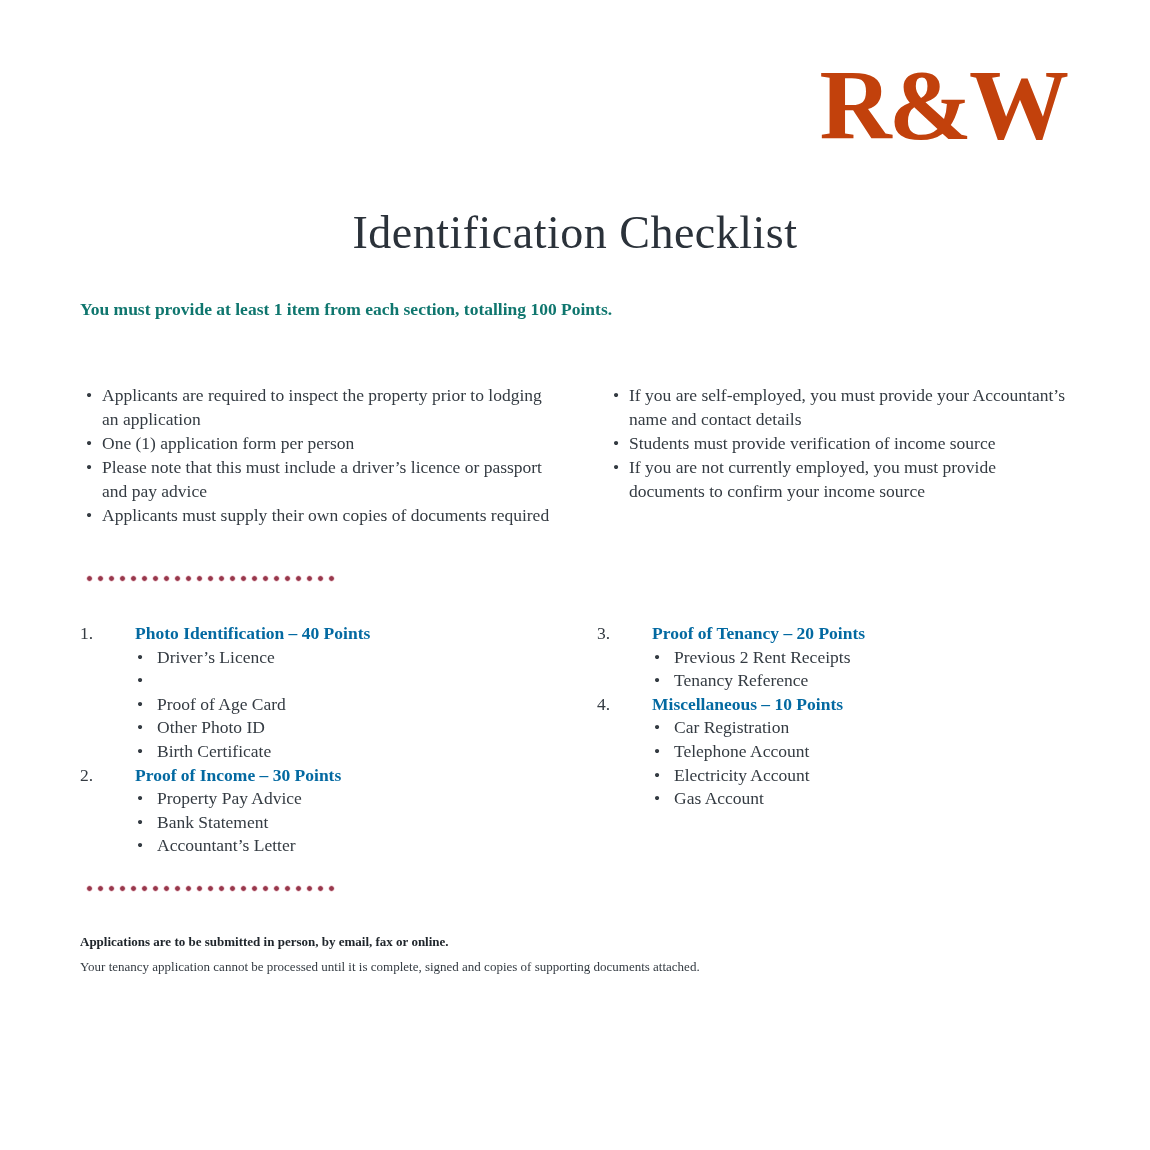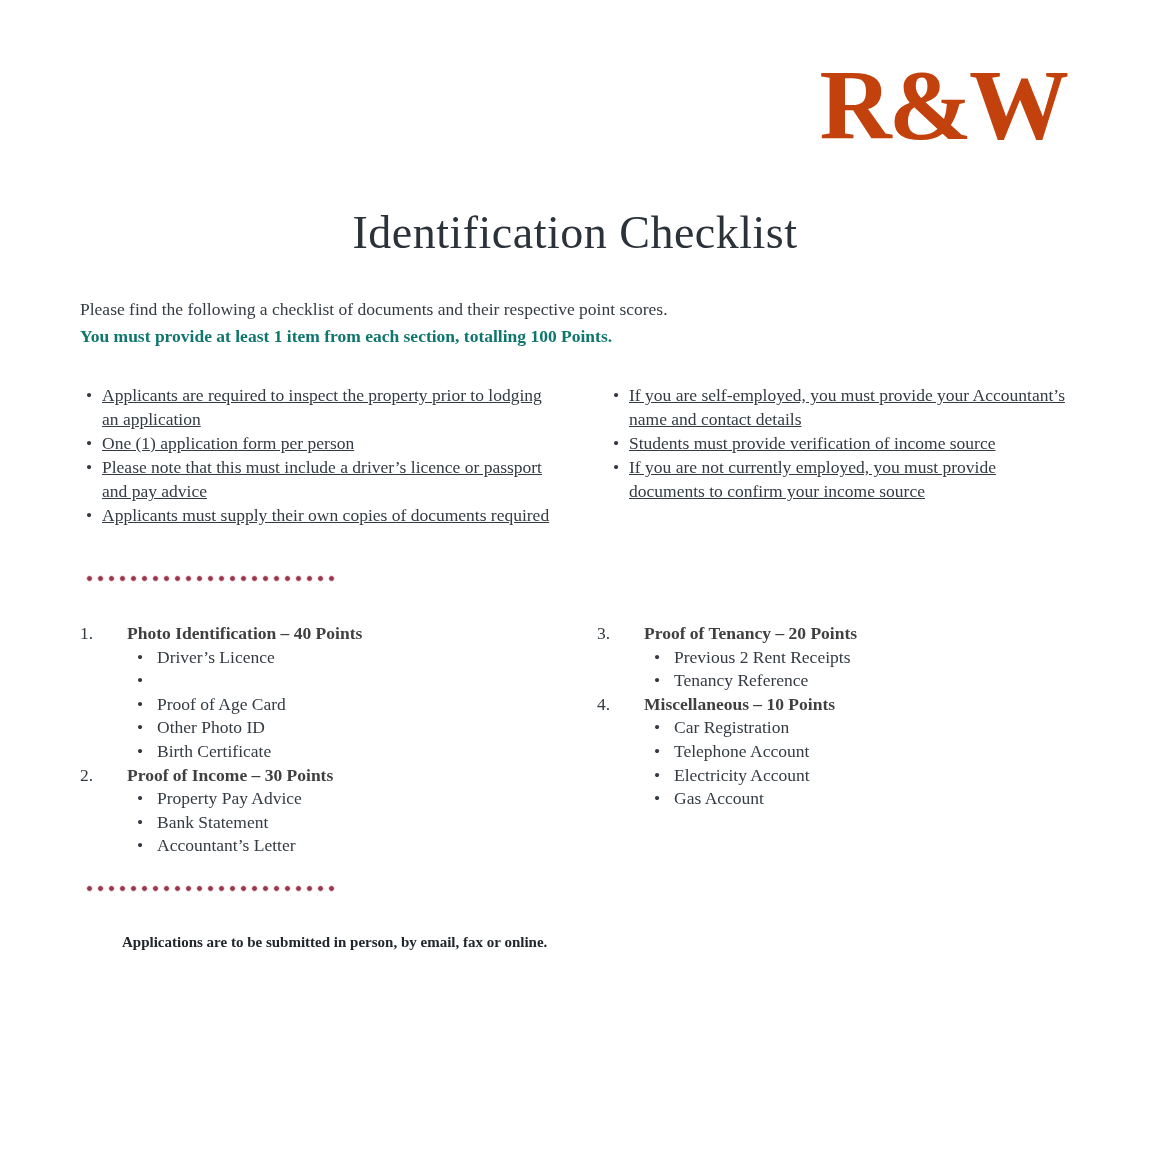--- a/index.html
+++ b/index.html
@@ -47,21 +47,21 @@
   .notes-col { font-size:17.5px; line-height:24px; }
   .notes-col.left  { width:527px; flex:0 0 527px; }
   .notes-col.right { flex:1; }
   ul.plain { list-style:none; }
   li.note { display:flex; max-width:470px; }
   .bullet {
     flex:0 0 22px; width:22px;
     font-size:17.5px; line-height:24px;
     padding-left:6px;
   }
-  li.note .txt { flex:1;text-decoration:underline; }
+  li.note .txt { flex:1; }
 
   
   .dot-row {
     position:absolute; left:85px;
     width:253px; height:9px;
     background-image: radial-gradient(circle at 4.5px 4.5px,
       #97384c 1.9px, rgba(219,142,157,0.55) 2.7px, rgba(219,142,157,0) 3.4px);
     background-size:11px 9px;
     background-repeat:repeat-x;
   }
@@ -71,43 +71,42 @@
   
   .sections {
     position:absolute; top:622px; left:80px; right:78px;
     display:flex;
     font-size:17.5px; line-height:23.6px;
   }
   .sections-col.left  { flex:0 0 517px; width:517px; }
   .sections-col.right { flex:1; }
   .sec-head { display:flex; }
   .sec-num  { flex:0 0 47px; width:47px; }
-  .sec-title { font-weight:700; color:#404040; }
+  .sec-title { font-weight:700; color:#0369a1;margin-left:8px; }
   li.sec-item { display:flex; padding-left:57px; }
   li.sec-item .bullet { flex:0 0 20px; width:20px; padding-left:0; line-height:23.6px; }
 
   
   .footer {
     position:absolute; top:930px; left:80px; right:78px;
-    font-size:15px; line-height:24.6px;margin-left:42px;
+    font-size:13px; line-height:24.6px;
   }
   .footer .bold { font-weight:700; color:#20262c; }
   .footer .justify { text-align:justify; }
 </style>
 </head>
 <body>
 
 <div class="page">
 
   <div class="logo">R&amp;W</div>
 
   <h1 class="title">Identification Checklist</h1>
 
   <div class="intro">
-    <div>Please find the following a checklist of documents and their respective point scores.</div>
     <div class="bold">You must provide at least 1 item from each section, totalling 100 Points.</div>
   </div>
 
   <div class="notes">
     <div class="notes-col left">
       <ul class="plain">
         <li class="note">
           <span class="bullet">•</span>
           <span class="txt">Applicants are required to inspect the property prior to lodging an application</span>
         </li>
@@ -231,15 +230,16 @@
         </li>
       </ul>
     </div>
 
   </div>
 
   <div class="dot-row second"></div>
 
   <div class="footer">
     <div class="bold">Applications are to be submitted in person, by email, fax or online.</div>
+    <div>Your tenancy application cannot be processed until it is complete, signed and copies of supporting documents attached.</div>
   </div>
 
 </div>
 
 </body></html>

